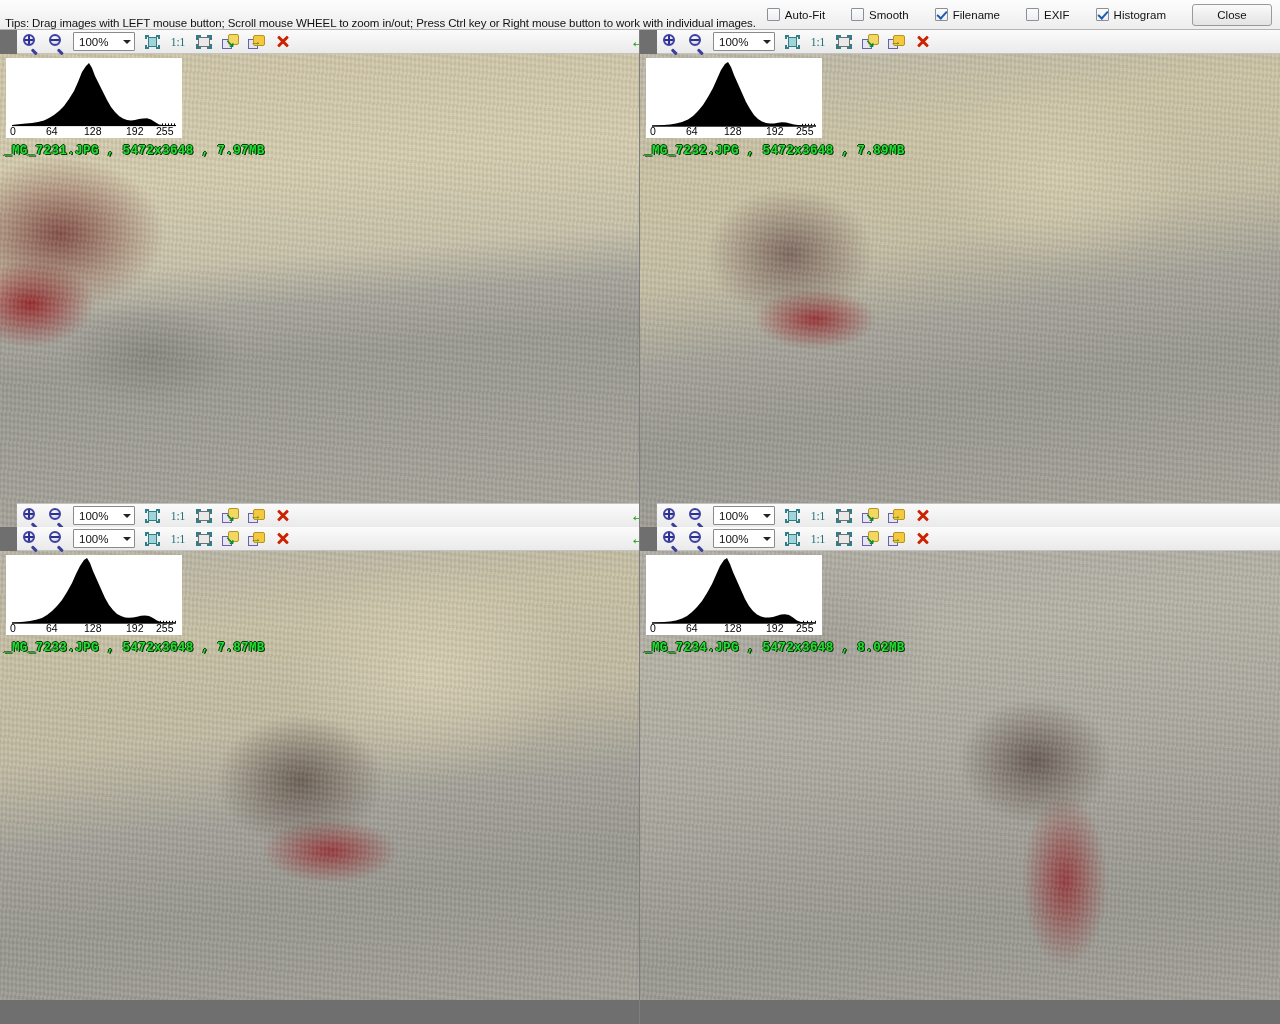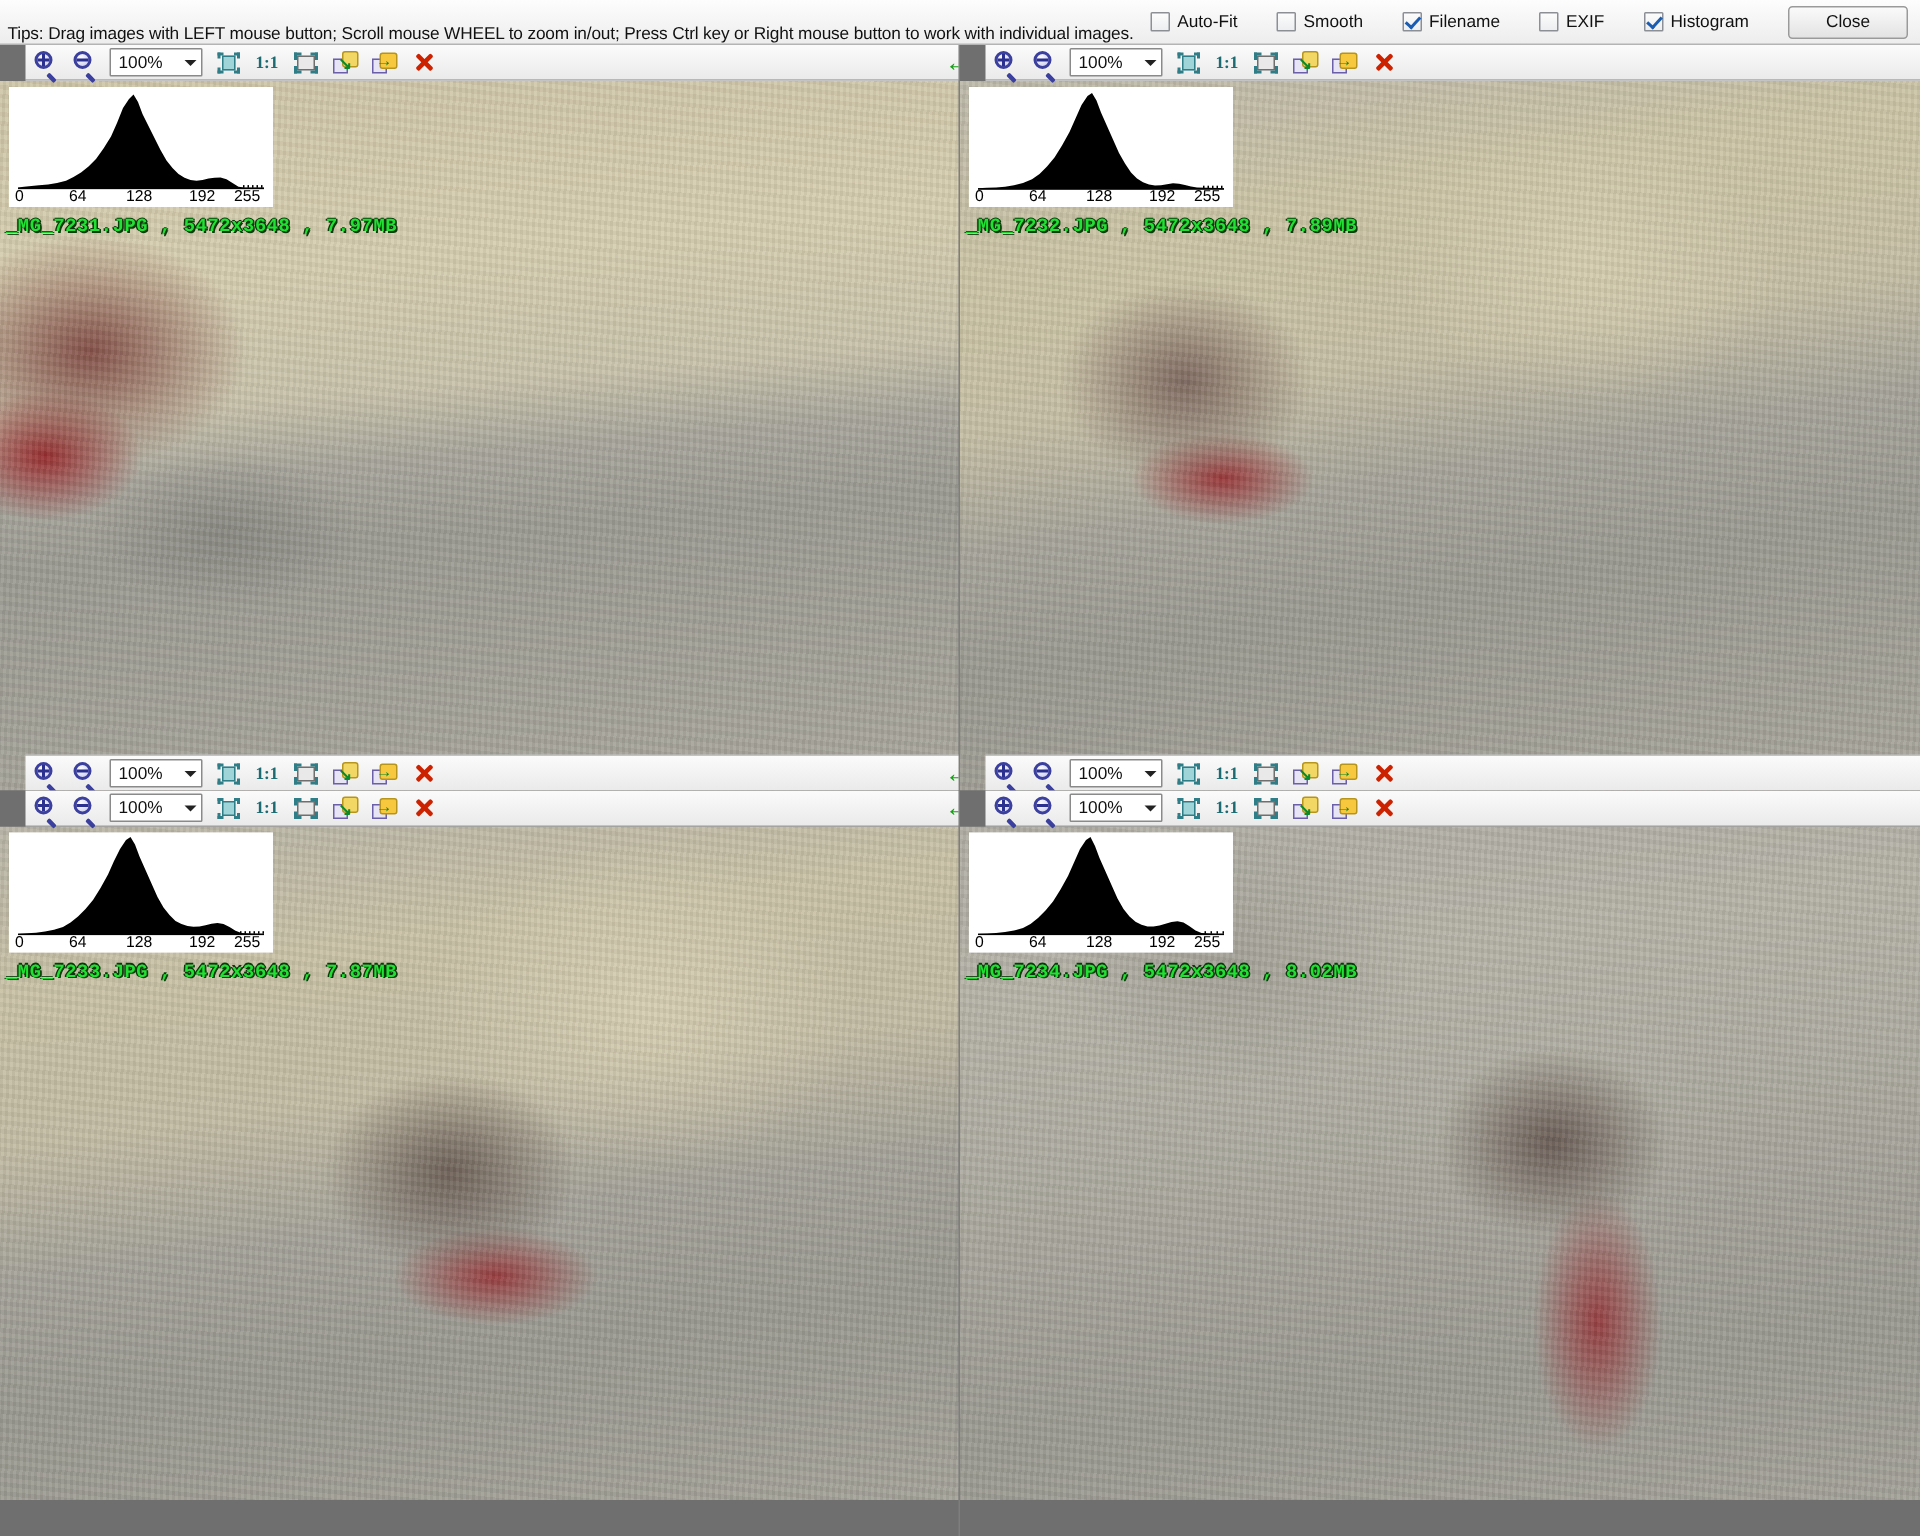--- a/index.html
+++ b/index.html
@@ -112,21 +112,21 @@
   .fiticon .inner{
     position:absolute; left:3px; top:2px; width:9px; height:10px;
     background:#9fd4d8; border:1px solid #2f7d86;
   }
   .fiticon .bk{ position:absolute; width:4px; height:4px; border:2px solid #2f7d86; }
   .fiticon .bk.tl{ left:0; top:0; border-right:none; border-bottom:none;}
   .fiticon .bk.tr{ right:0; top:0; border-left:none; border-bottom:none;}
   .fiticon .bk.bl{ left:0; bottom:0; border-right:none; border-top:none;}
   .fiticon .bk.br{ right:0; bottom:0; border-left:none; border-top:none;}
 
-  .oneone{ font-size:11.5px; font-weight:bold; color:#1c6b72; font-family:"Liberation Serif", serif;}
+  .oneone{ font-size:11.5px; font-weight:normal; color:#1c6b72; font-family:"Liberation Serif", serif;}
 
   .fullicon{ position:relative; width:16px; height:14px; }
   .fullicon .inner2{
     position:absolute; left:2px; top:2px; right:2px; bottom:2px;
     background:#e9e9e9; border:1px solid #6f6f6f;
   }
   .fullicon .bk2{ position:absolute; width:5px; height:5px; border:2px solid #2f7d86; }
   .fullicon .bk2.tl{ left:0; top:0; border-right:none; border-bottom:none;}
   .fullicon .bk2.tr{ right:0; top:0; border-left:none; border-bottom:none;}
   .fullicon .bk2.bl{ left:0; bottom:0; border-right:none; border-top:none;}

